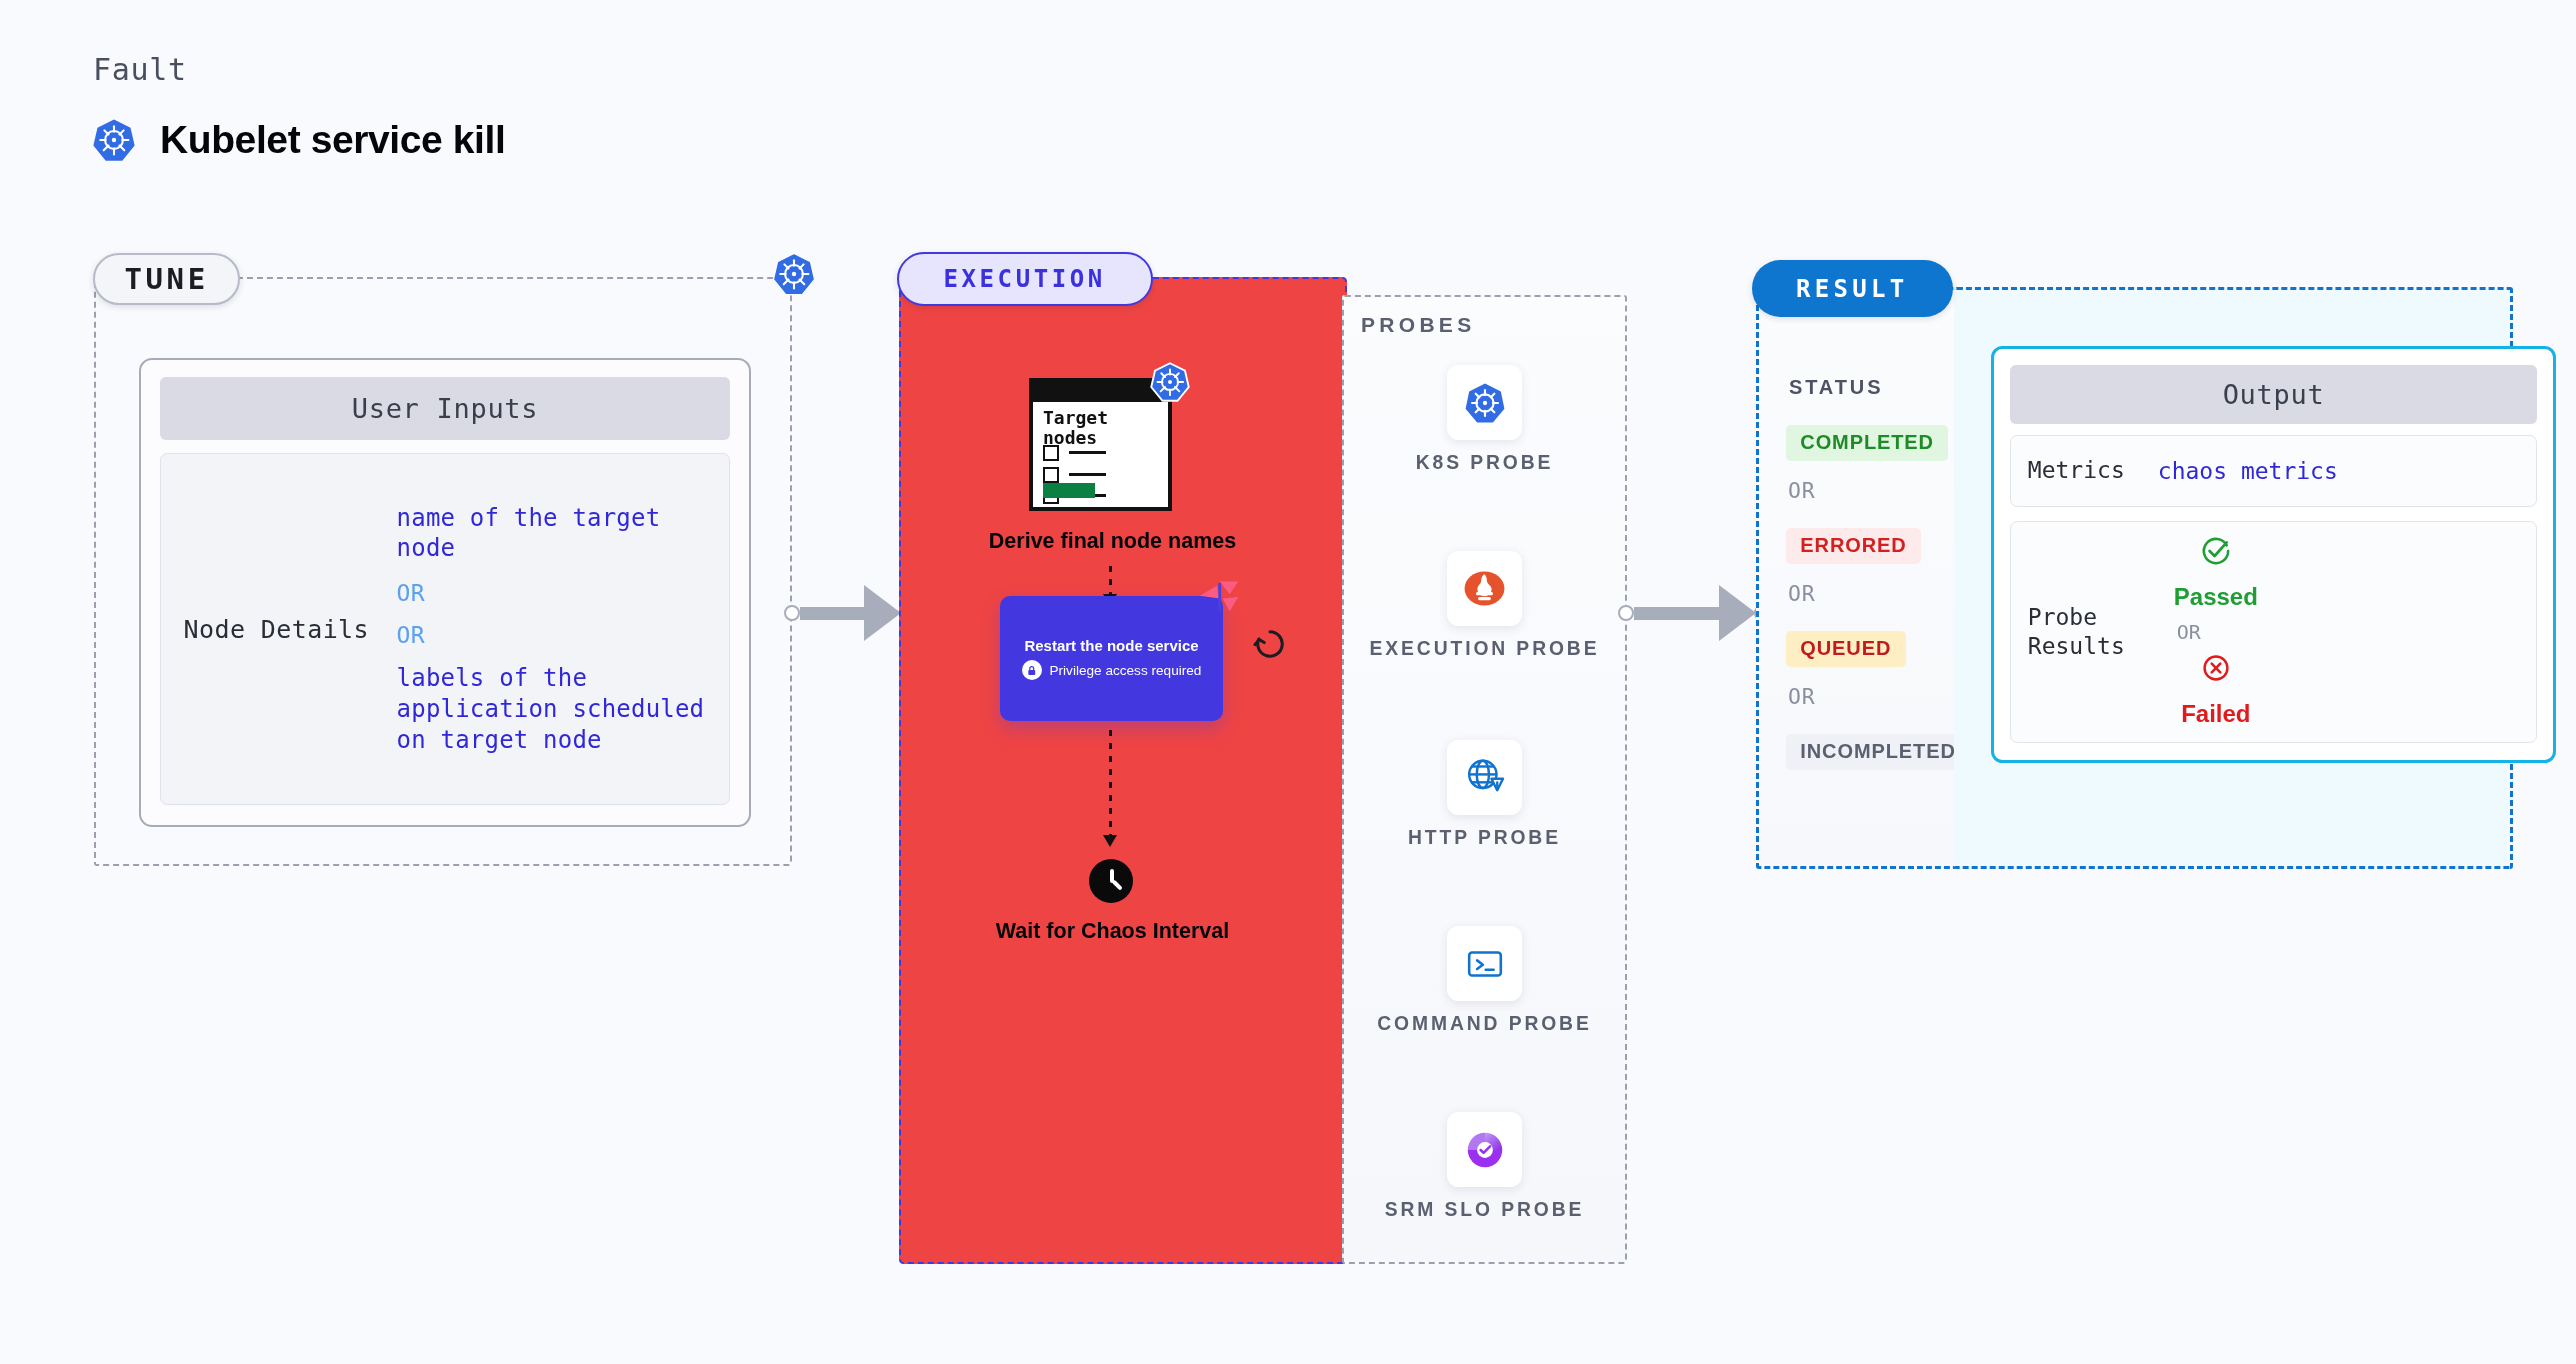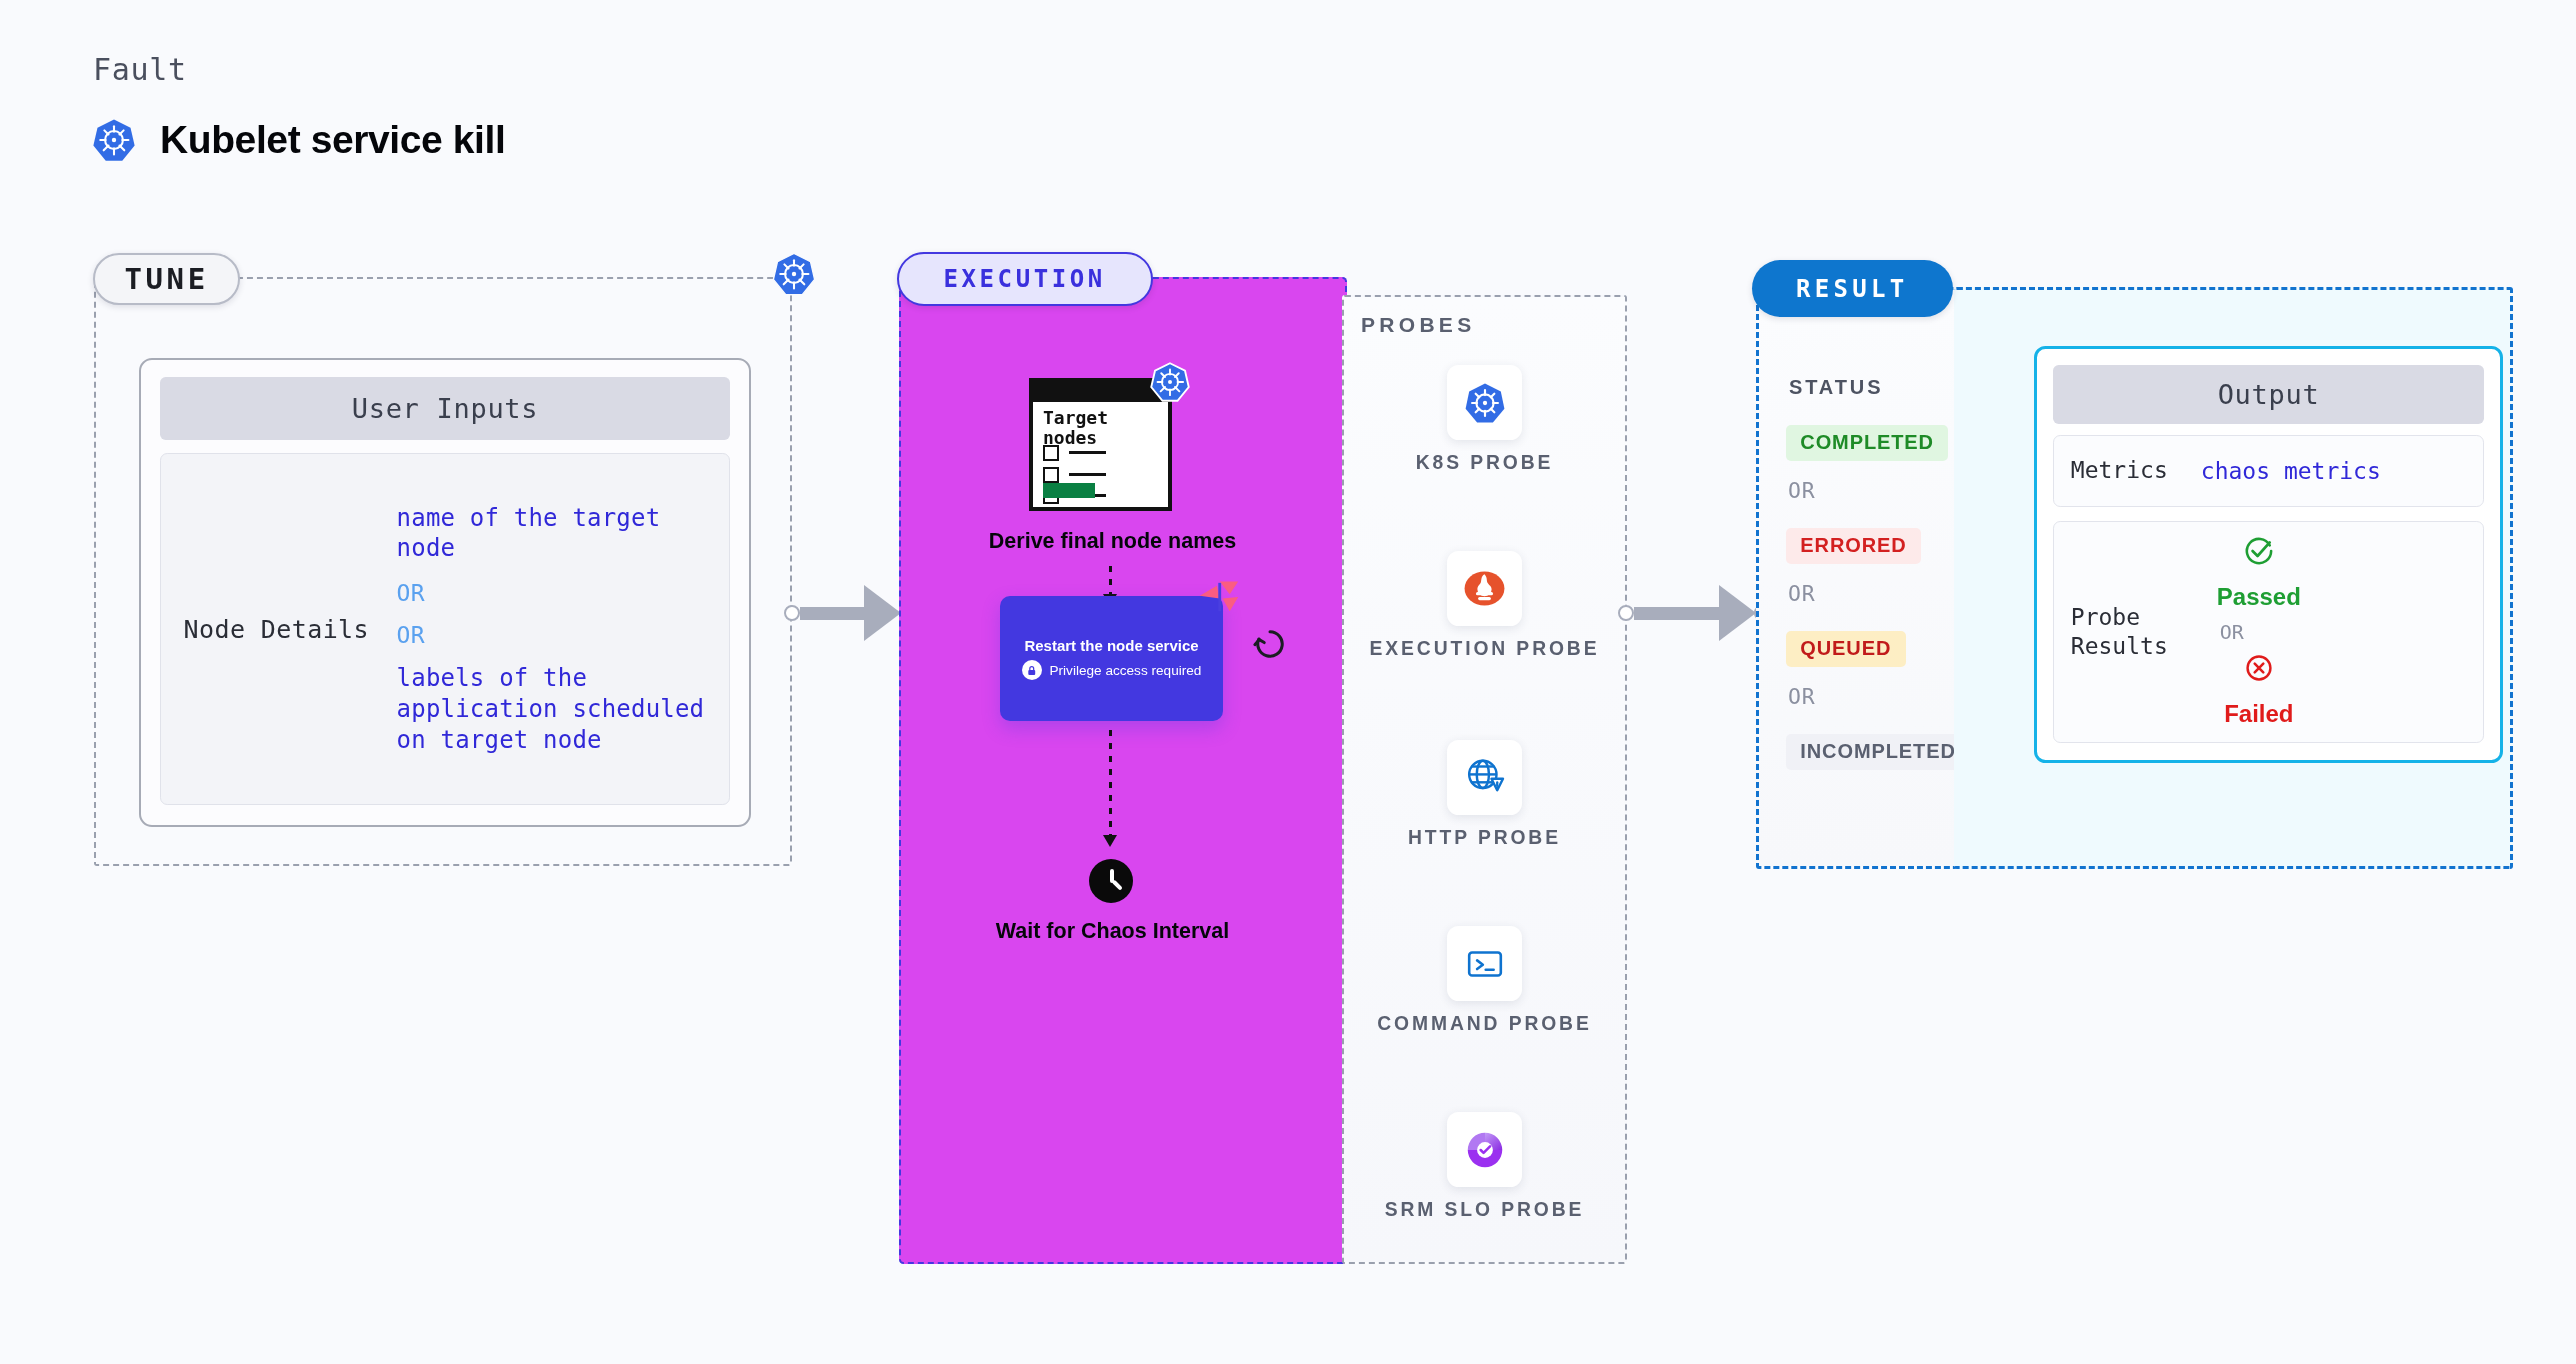--- a/index.html
+++ b/index.html
@@ -69,21 +69,21 @@
     font-size:24px;color:#3028d8;line-height:1.28;letter-spacing:0.2px;max-width:358px;
   }
   .kv-or{
     font-family:"DejaVu Sans Mono","Liberation Mono",monospace;
     font-size:23px;color:#5aa1ef;letter-spacing:0.4px;
   }
 
   
   #exec-panel{
     left:899px;top:277px;width:448px;height:987px;
-    border:2.9px dashed #4338e0;border-radius:4.3px;background:#d946ef;
+    border:2.9px dashed #4338e0;border-radius:4.3px;background:#ef4444;
   }
   #exec-badge{left:-4.3px;top:-27px;width:256px;height:54px;
     background:#e6e5fd;border:2.9px solid #4338e0;color:#3a30dd;font-size:24px;}
 
   
   #probes-panel{
     left:1342px;top:295px;width:285px;height:969px;
     border:2.1px dashed #9aa0ae;border-radius:2.9px;
     background:linear-gradient(180deg,#fbfcfe 0%,#f6f7fb 100%);
   }
@@ -112,23 +112,23 @@
     position:absolute;left:29px;font-size:21.5px;color:#8b90a0;letter-spacing:0.7px;
     font-family:"DejaVu Sans Mono","Liberation Mono",monospace;
   }
 
   #result-out-panel{
     left:1954px;top:287px;width:559px;height:582px;
     border:3.6px dashed #1273cf;border-left:none;border-radius:2.9px;
     background:#effafe;
   }
   #output-card{
-    position:absolute;left:37px;top:56px;width:469px;height:417px;
+    position:absolute;left:37px;top:56px;width:565px;height:417px;
     box-sizing:border-box;background:#ffffff;
-    border:3.6px solid #15b2e8;border-radius:11.5px;margin-left:43px;
+    border:3.6px solid #15b2e8;border-radius:11.5px;
   }
   #output-card .card-header{left:15.8px;top:15.8px;right:15.8px;height:59px;}
   .out-row{
     position:absolute;left:15.8px;right:15.8px;box-sizing:border-box;
     background:#fbfcfe;border:1.4px solid #e2e4ec;border-radius:7.2px;
     display:flex;align-items:center;
   }
   .out-key{
     width:147px;flex:none;padding-left:17px;box-sizing:border-box;
     font-family:"DejaVu Sans Mono","Liberation Mono",monospace;

